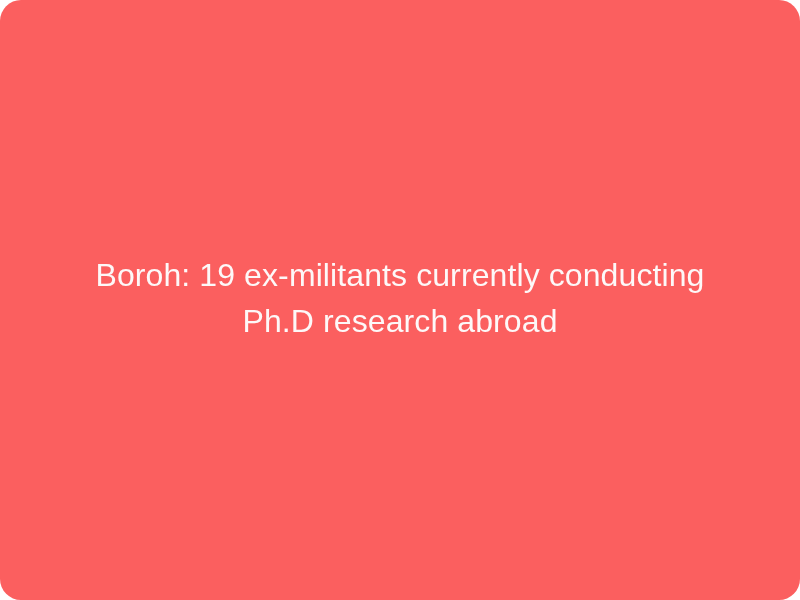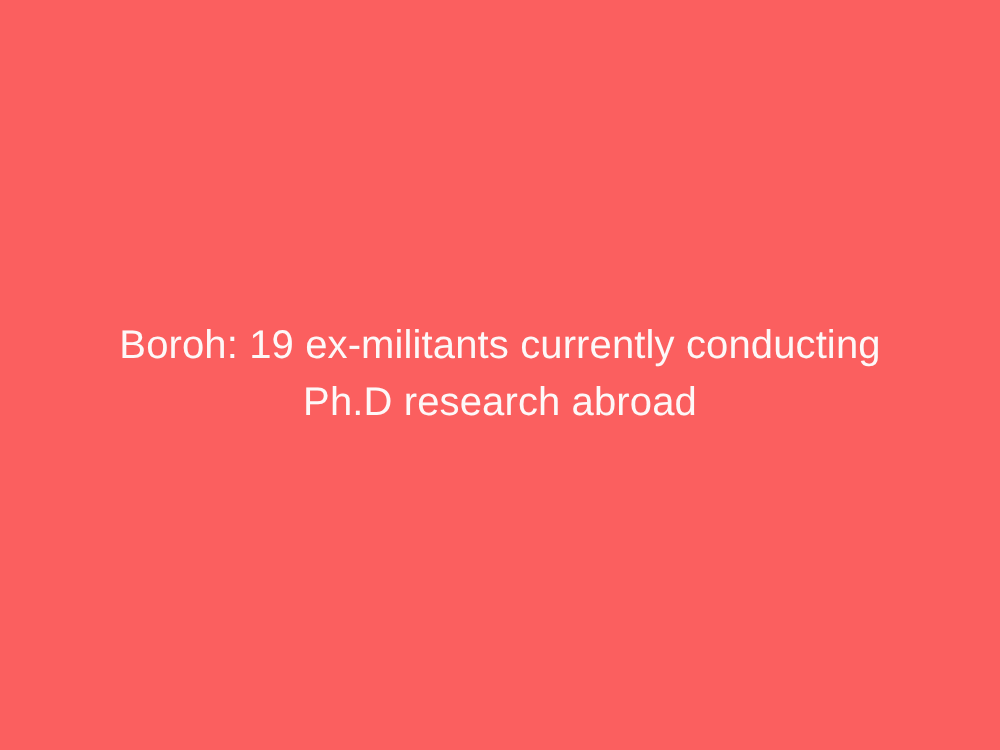--- a/index.html
+++ b/index.html
@@ -17,20 +17,21 @@
   .placeholder-card {
     position: relative;
     width: 800px;
     height: 600px;
     overflow: hidden;
     box-sizing: border-box;
     background-color: #fb5f5f;   
     display: flex;
     align-items: center;
     justify-content: center;
+    border-radius: 21px;
   }
 
   
   .headline-block {
     width: 640px;
     margin: 0 auto;
     padding: 0;
     text-align: center;
     
     transform: translateY(-2px);

